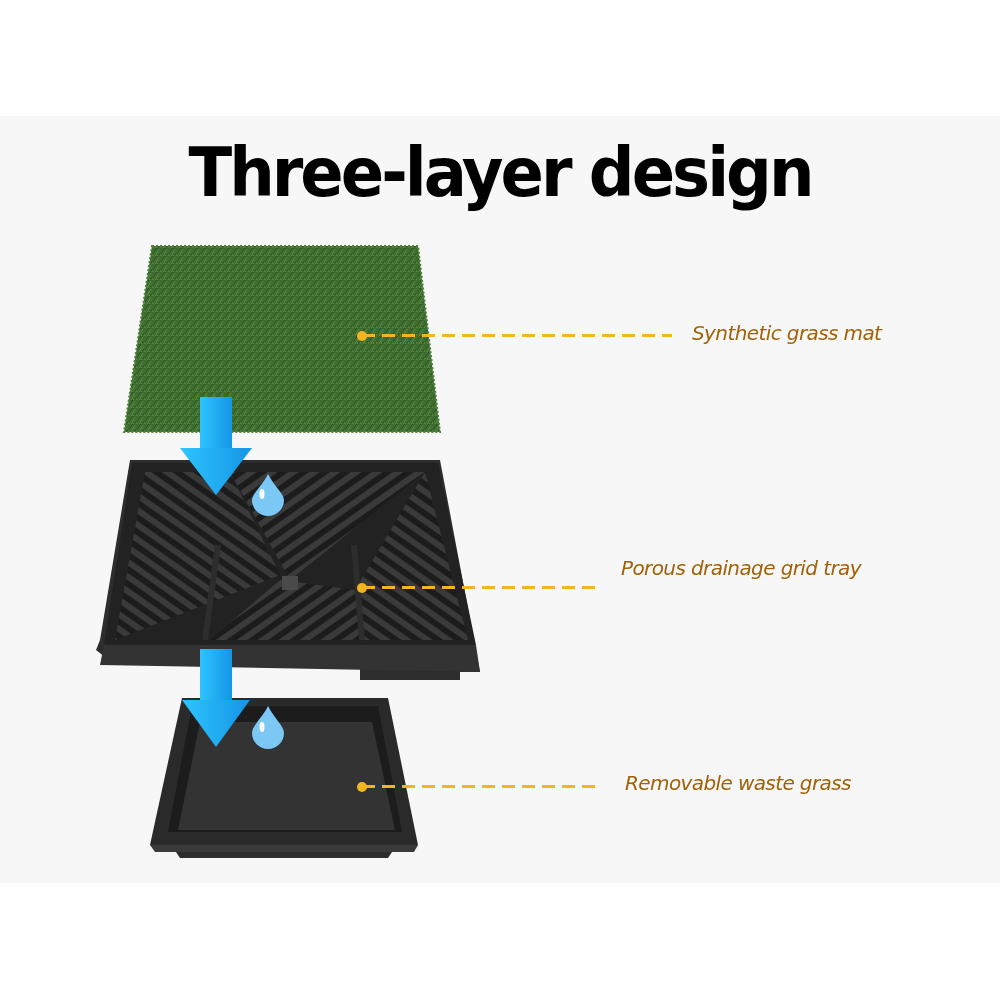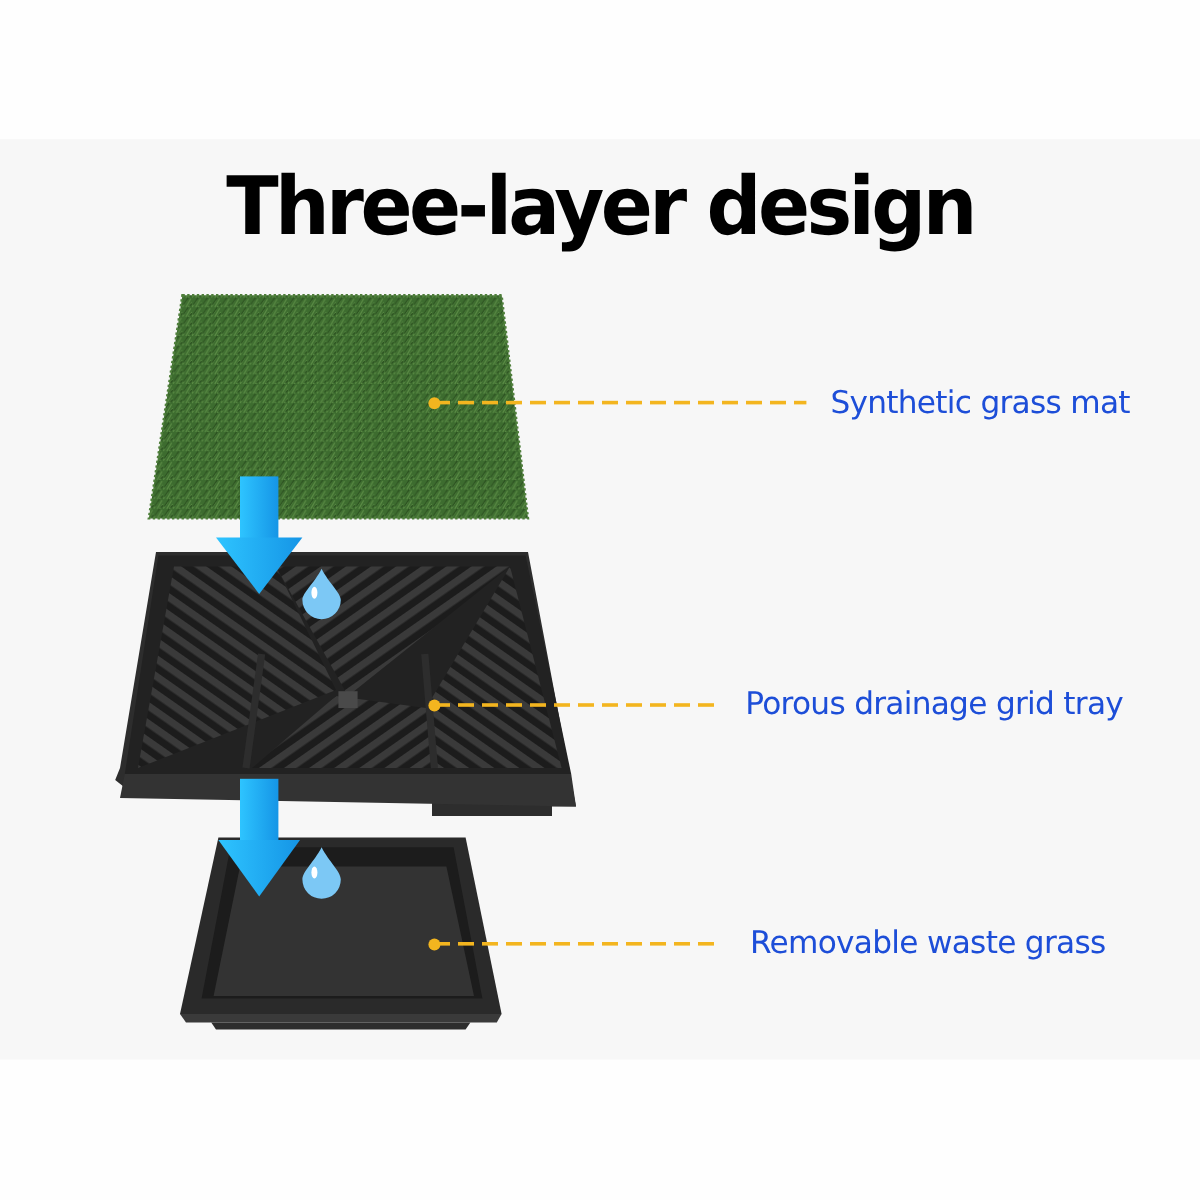--- a/index.html
+++ b/index.html
@@ -1,19 +1,19 @@
 <!DOCTYPE html>
 <html><head>
   <meta charset="utf-8">
   <style>
     html, body { margin: 0; padding: 0; }
     body { width: 1000px; height: 1000px; background: #fefefe; position: relative; overflow: hidden; font-family: "DejaVu Sans", "Liberation Sans", sans-serif; }
     .panel { position: absolute; left: 0; top: 116px; width: 1000px; height: 767px; background: #f7f7f7; }
     .title { position: absolute; left: 0; width: 1000px; top: 136px; text-align: center; font-family: "DejaVu Sans", sans-serif; font-weight: bold; font-size: 64px; letter-spacing: -3px; color: #000; transform: scaleY(1.05); }
-    .label { position: absolute; font-family: "DejaVu Sans", sans-serif; font-size: 26px; color: #1d4ed8; letter-spacing: -0.6px; white-space: nowrap; }
+    .label { position: absolute; font-family: "DejaVu Sans", sans-serif; font-size: 20px; color: #a16207; letter-spacing: -0.6px; white-space: nowrap; font-style: italic; }
     .leader { position: absolute; height: 4px; }
     .leader .dot { position: absolute; left: -5px; top: -3px; width: 10px; height: 10px; border-radius: 50%; background: #f3b51f; }
     .leader .dash { position: absolute; left: 0; top: 0; right: 0; height: 3px; background: repeating-linear-gradient(90deg, #f3b51f 0 13px, transparent 13px 20px); }
     svg { position: absolute; left: 0; top: 0; }
   </style>
 </head>
 <body>
 
 <div class="panel"></div>
 
@@ -92,14 +92,14 @@
 <div class="leader" style="left:362px; top:586px; width:238px;">
   <span class="dash"></span>
     <span class="dot"></span>
 </div>
 <div class="leader" style="left:362px; top:785px; width:238px;">
   <span class="dash"></span>
     <span class="dot"></span>
 </div>
 
 <div class="label" style="left:692px; top:321px;">Synthetic grass mat</div>
-<div class="label" style="left:621px; top:572px;">Porous drainage grid tray</div>
+<div class="label" style="left:621px; top:556px;">Porous drainage grid tray</div>
 <div class="label" style="left:625px; top:771px;">Removable waste grass</div>
 
 </body></html>

